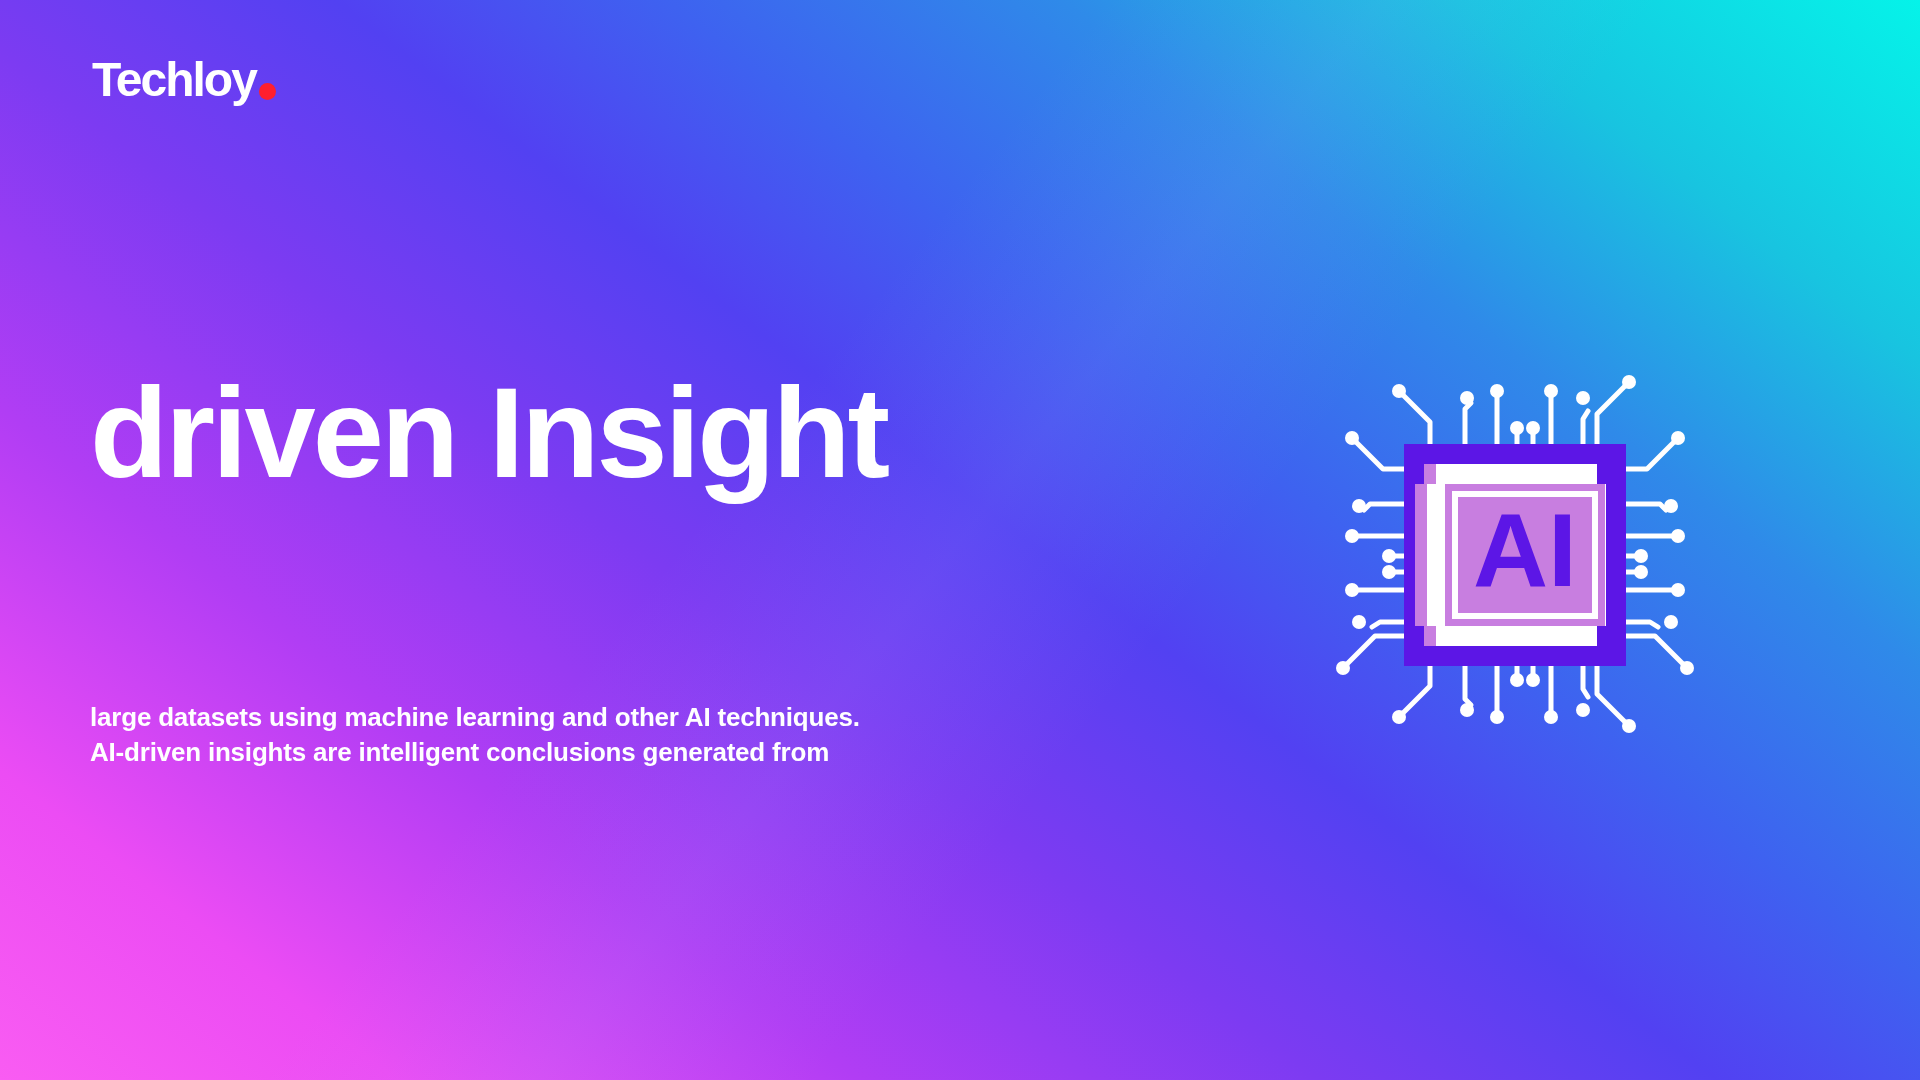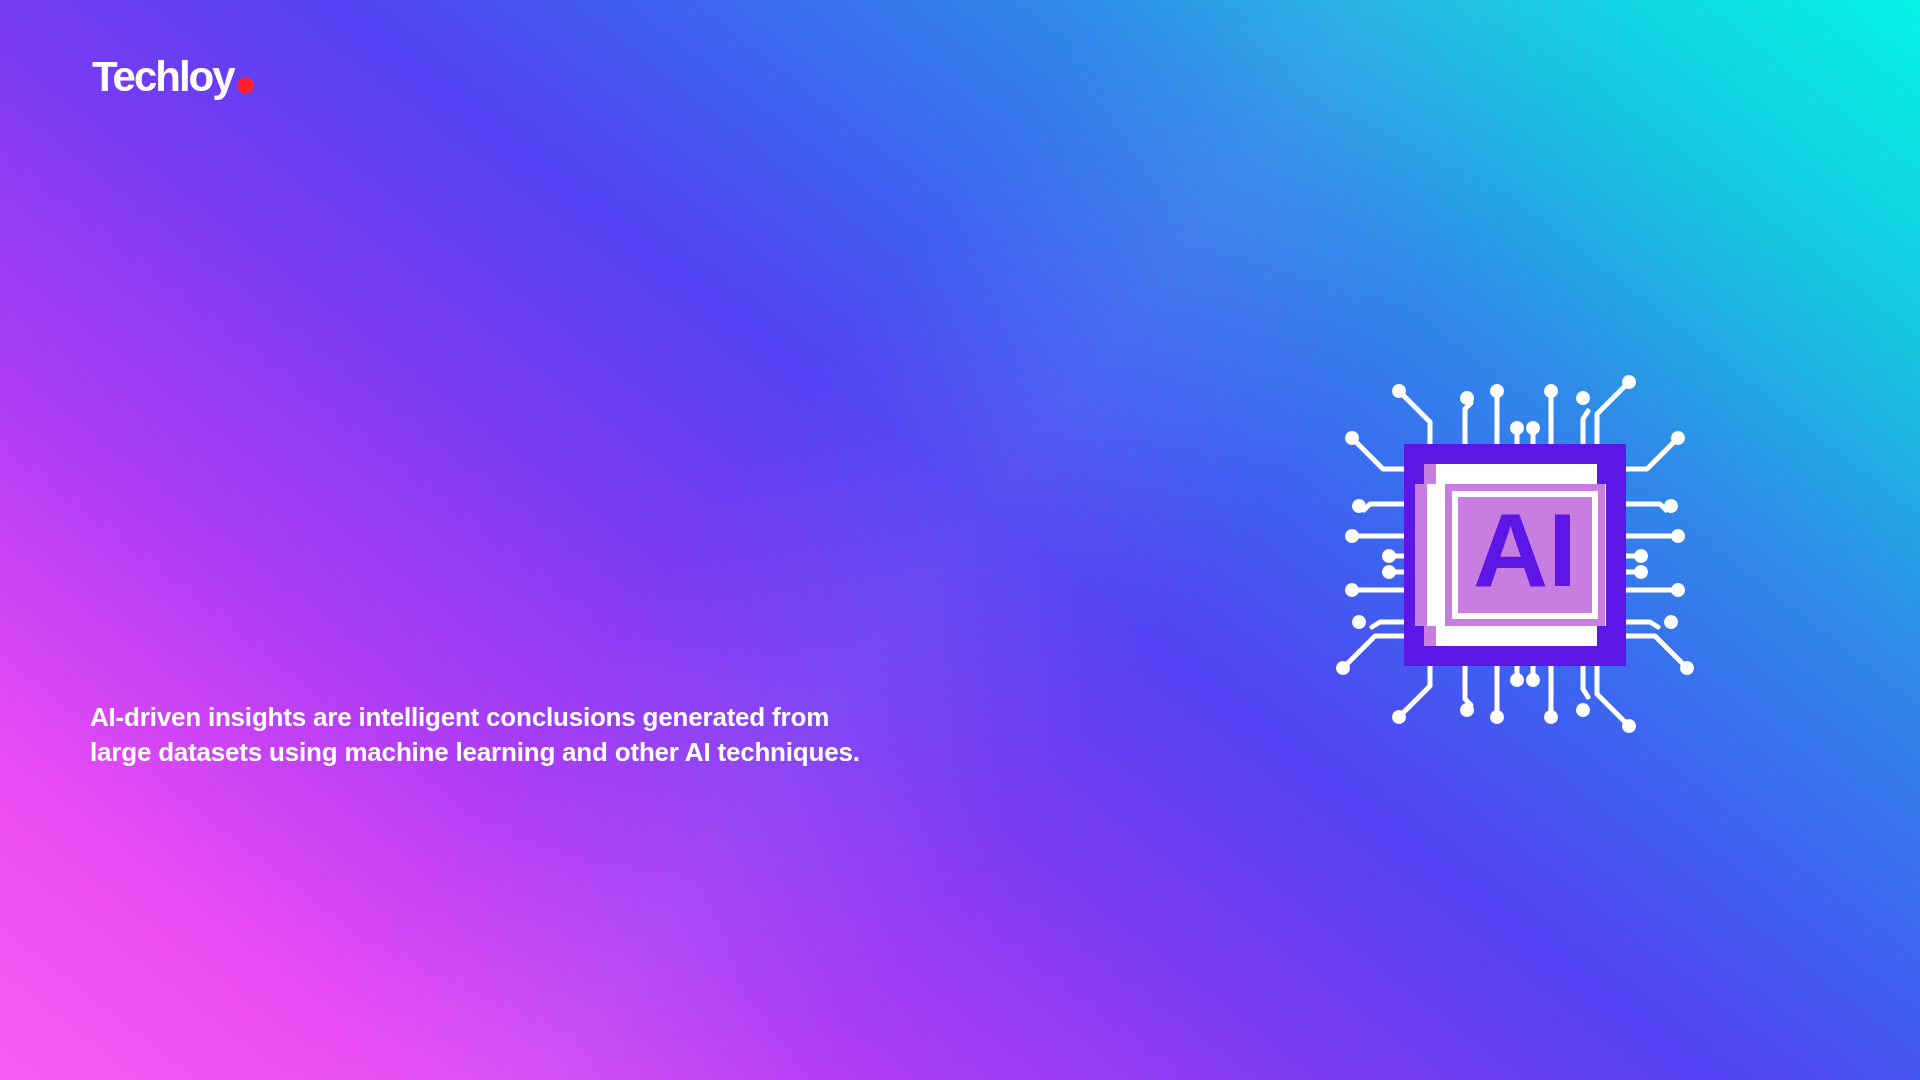--- a/index.html
+++ b/index.html
@@ -47,21 +47,21 @@
   
   .logo {
     position: absolute;
     left: 92px;
     top: 56px;
     display: flex;
     align-items: flex-end;
     z-index: 5;
   }
   .logo-word {
-    font-size: 42px;
+    font-size: 48px;
     font-weight: 700;
     color: #ffffff;
     letter-spacing: -2.0px;
     line-height: 1;
   }
   .logo-dot {
     width: 17px;
     height: 17px;
     border-radius: 50%;
     background: #ff1f2e;
@@ -114,25 +114,26 @@
 <body>
 
 <div id="stage">
 
   <div class="logo">
     <span class="logo-word">Techloy</span>
     <span class="logo-dot"></span>
   </div>
 
   <h1 class="headline">
+    <span class="l2">driven Insight</span>
   </h1>
 
   <p class="subtitle">
+    <span class="sl">large datasets using machine learning and other AI techniques.</span>
     <span class="sl">AI-driven insights are intelligent conclusions generated from</span>
-    <span class="sl">large datasets using machine learning and other AI techniques.</span>
   </p>
 
   <div class="chip-wrap">
     <svg viewBox="0 0 440 440" xmlns="http://www.w3.org/2000/svg" aria-hidden="true">
       <g fill="none" stroke="#ffffff" stroke-width="5" stroke-linecap="round" stroke-linejoin="round">
 
         <path d="M170 115 L170 75 L176 69"></path>
         <circle cx="172" cy="64" r="7" fill="#ffffff" stroke="none"></circle>
         <path d="M135 115 L135 88 L108 61"></path>
         <circle cx="104" cy="57" r="7" fill="#ffffff" stroke="none"></circle>

